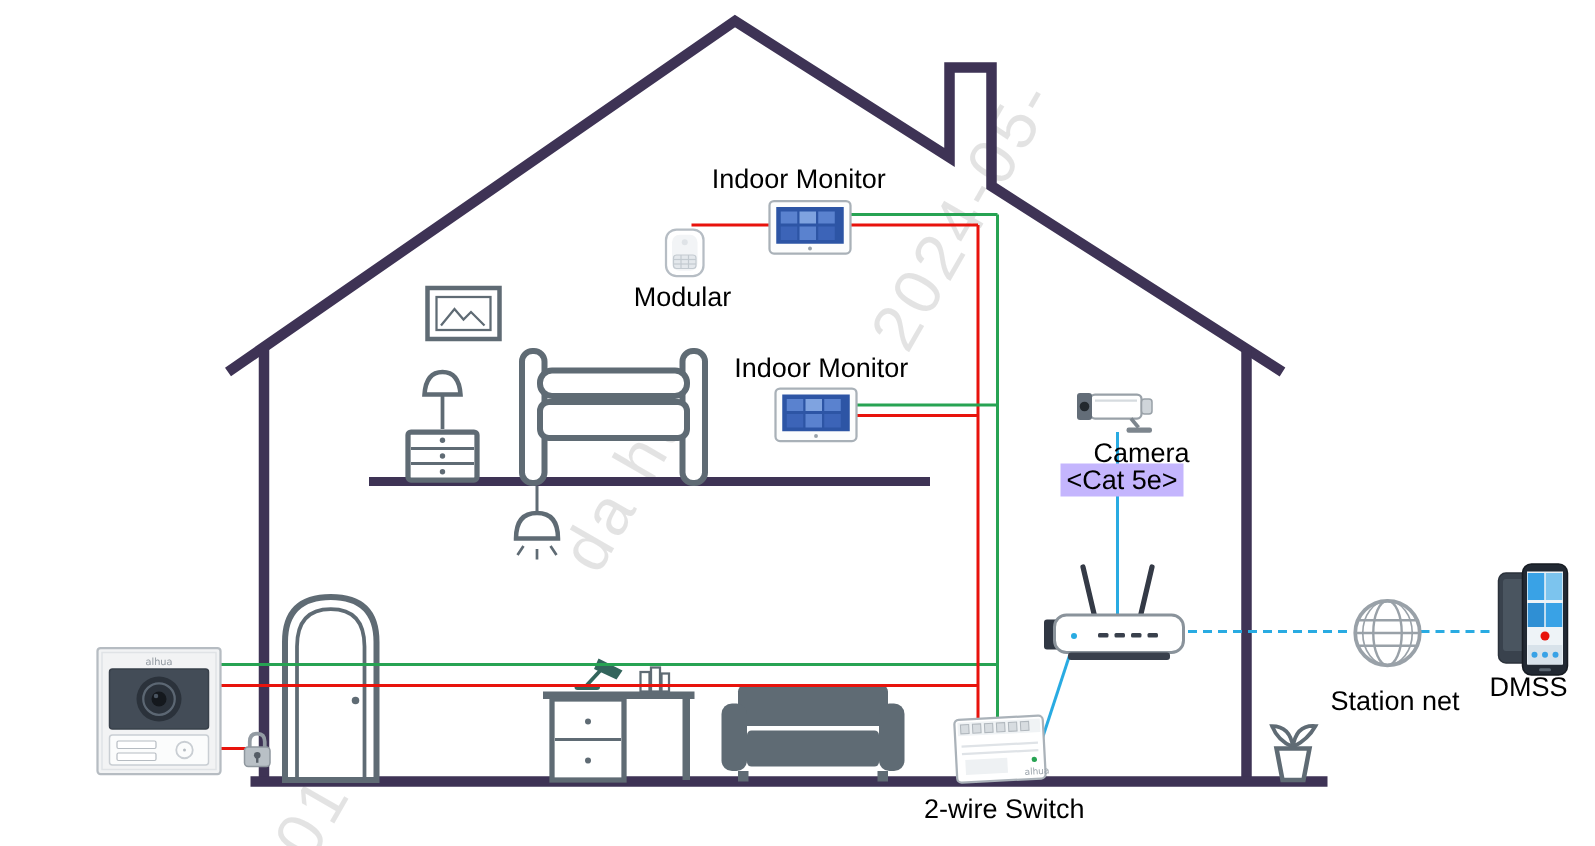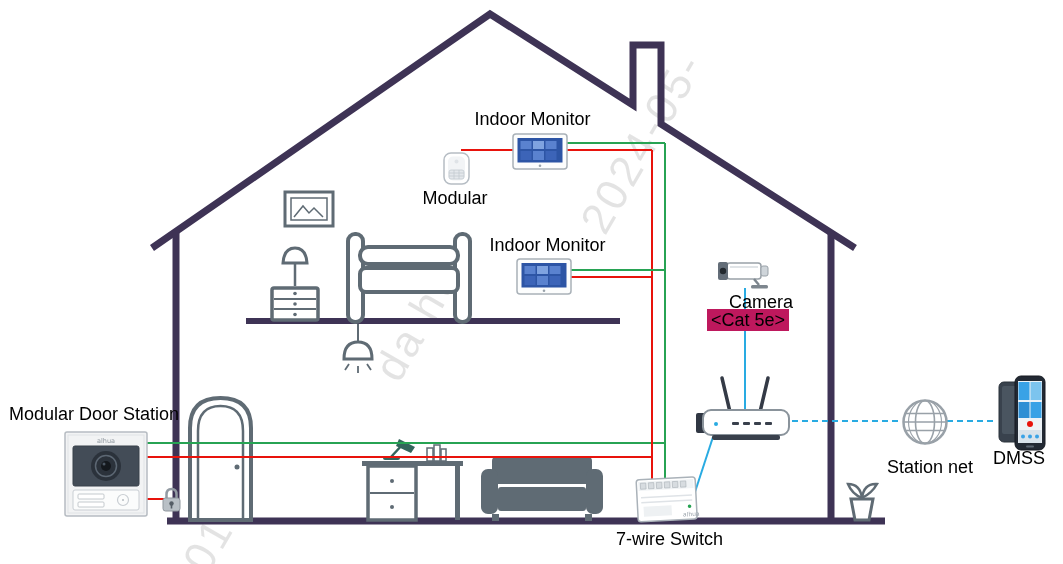--- a/index.html
+++ b/index.html
@@ -1,20 +1,20 @@
 <!DOCTYPE html>
 <html><head>
 <meta charset="utf-8">
 <style>
   html,body{margin:0;padding:0;background:#fff;}
   body{width:1063px;height:564px;font-family:"Liberation Sans",sans-serif;}
   #stage{position:relative;width:1063px;height:564px;background:#fff;overflow:hidden;}
   #stage svg{position:absolute;left:0;top:0;}
   .lbl{position:absolute;font-size:18px;color:#000;text-align:center;white-space:nowrap;line-height:18px;}
-  .cable-tag{background:#be185d;height:22px;line-height:22px;padding:0 2px;}
+  .cable-tag{background:#c4b5fd;height:22px;line-height:22px;padding:0 2px;}
   .wm{fill:#333;opacity:0.13;font-size:44px;letter-spacing:3px;}
 </style>
 </head>
 <body>
 
 <div id="stage">
 
 <svg width="1063" height="564" viewBox="0 0 1063 564">
   <defs>
     <g id="monitor-def">
@@ -232,18 +232,17 @@
       <rect x="27" y="69.5" width="8" height="2" rx="1" fill="#5a6570"></rect>
     </g>
   </g>
 </svg>
 
 <div class="lbl" style="left:470px;top:110px;width:125px;">Indoor Monitor</div>
 <div class="lbl" style="left:415px;top:189px;width:80px;">Modular</div>
 <div class="lbl" style="left:485px;top:236px;width:125px;">Indoor Monitor</div>
 <div class="lbl" style="left:721px;top:245px;width:80px;margin-top:48px;">Camera</div>
 <div class="lbl cable-tag" style="left:707px;top:309px;width:78px;">&lt;Cat 5e&gt;</div>
-<div class="lbl" style="left:612px;top:530px;width:115px;">7-wire Switch</div>
-<div class="lbl" style="left:8px;top:405px;width:172px;">Modular Door Station</div>
+<div class="lbl" style="left:612px;top:530px;width:115px;">2-wire Switch</div>
 <div class="lbl" style="left:886px;top:458px;width:88px;">Station net</div>
 <div class="lbl" style="left:988px;top:449px;width:62px;">DMSS</div>
 
 </div>
 
 </body></html>

